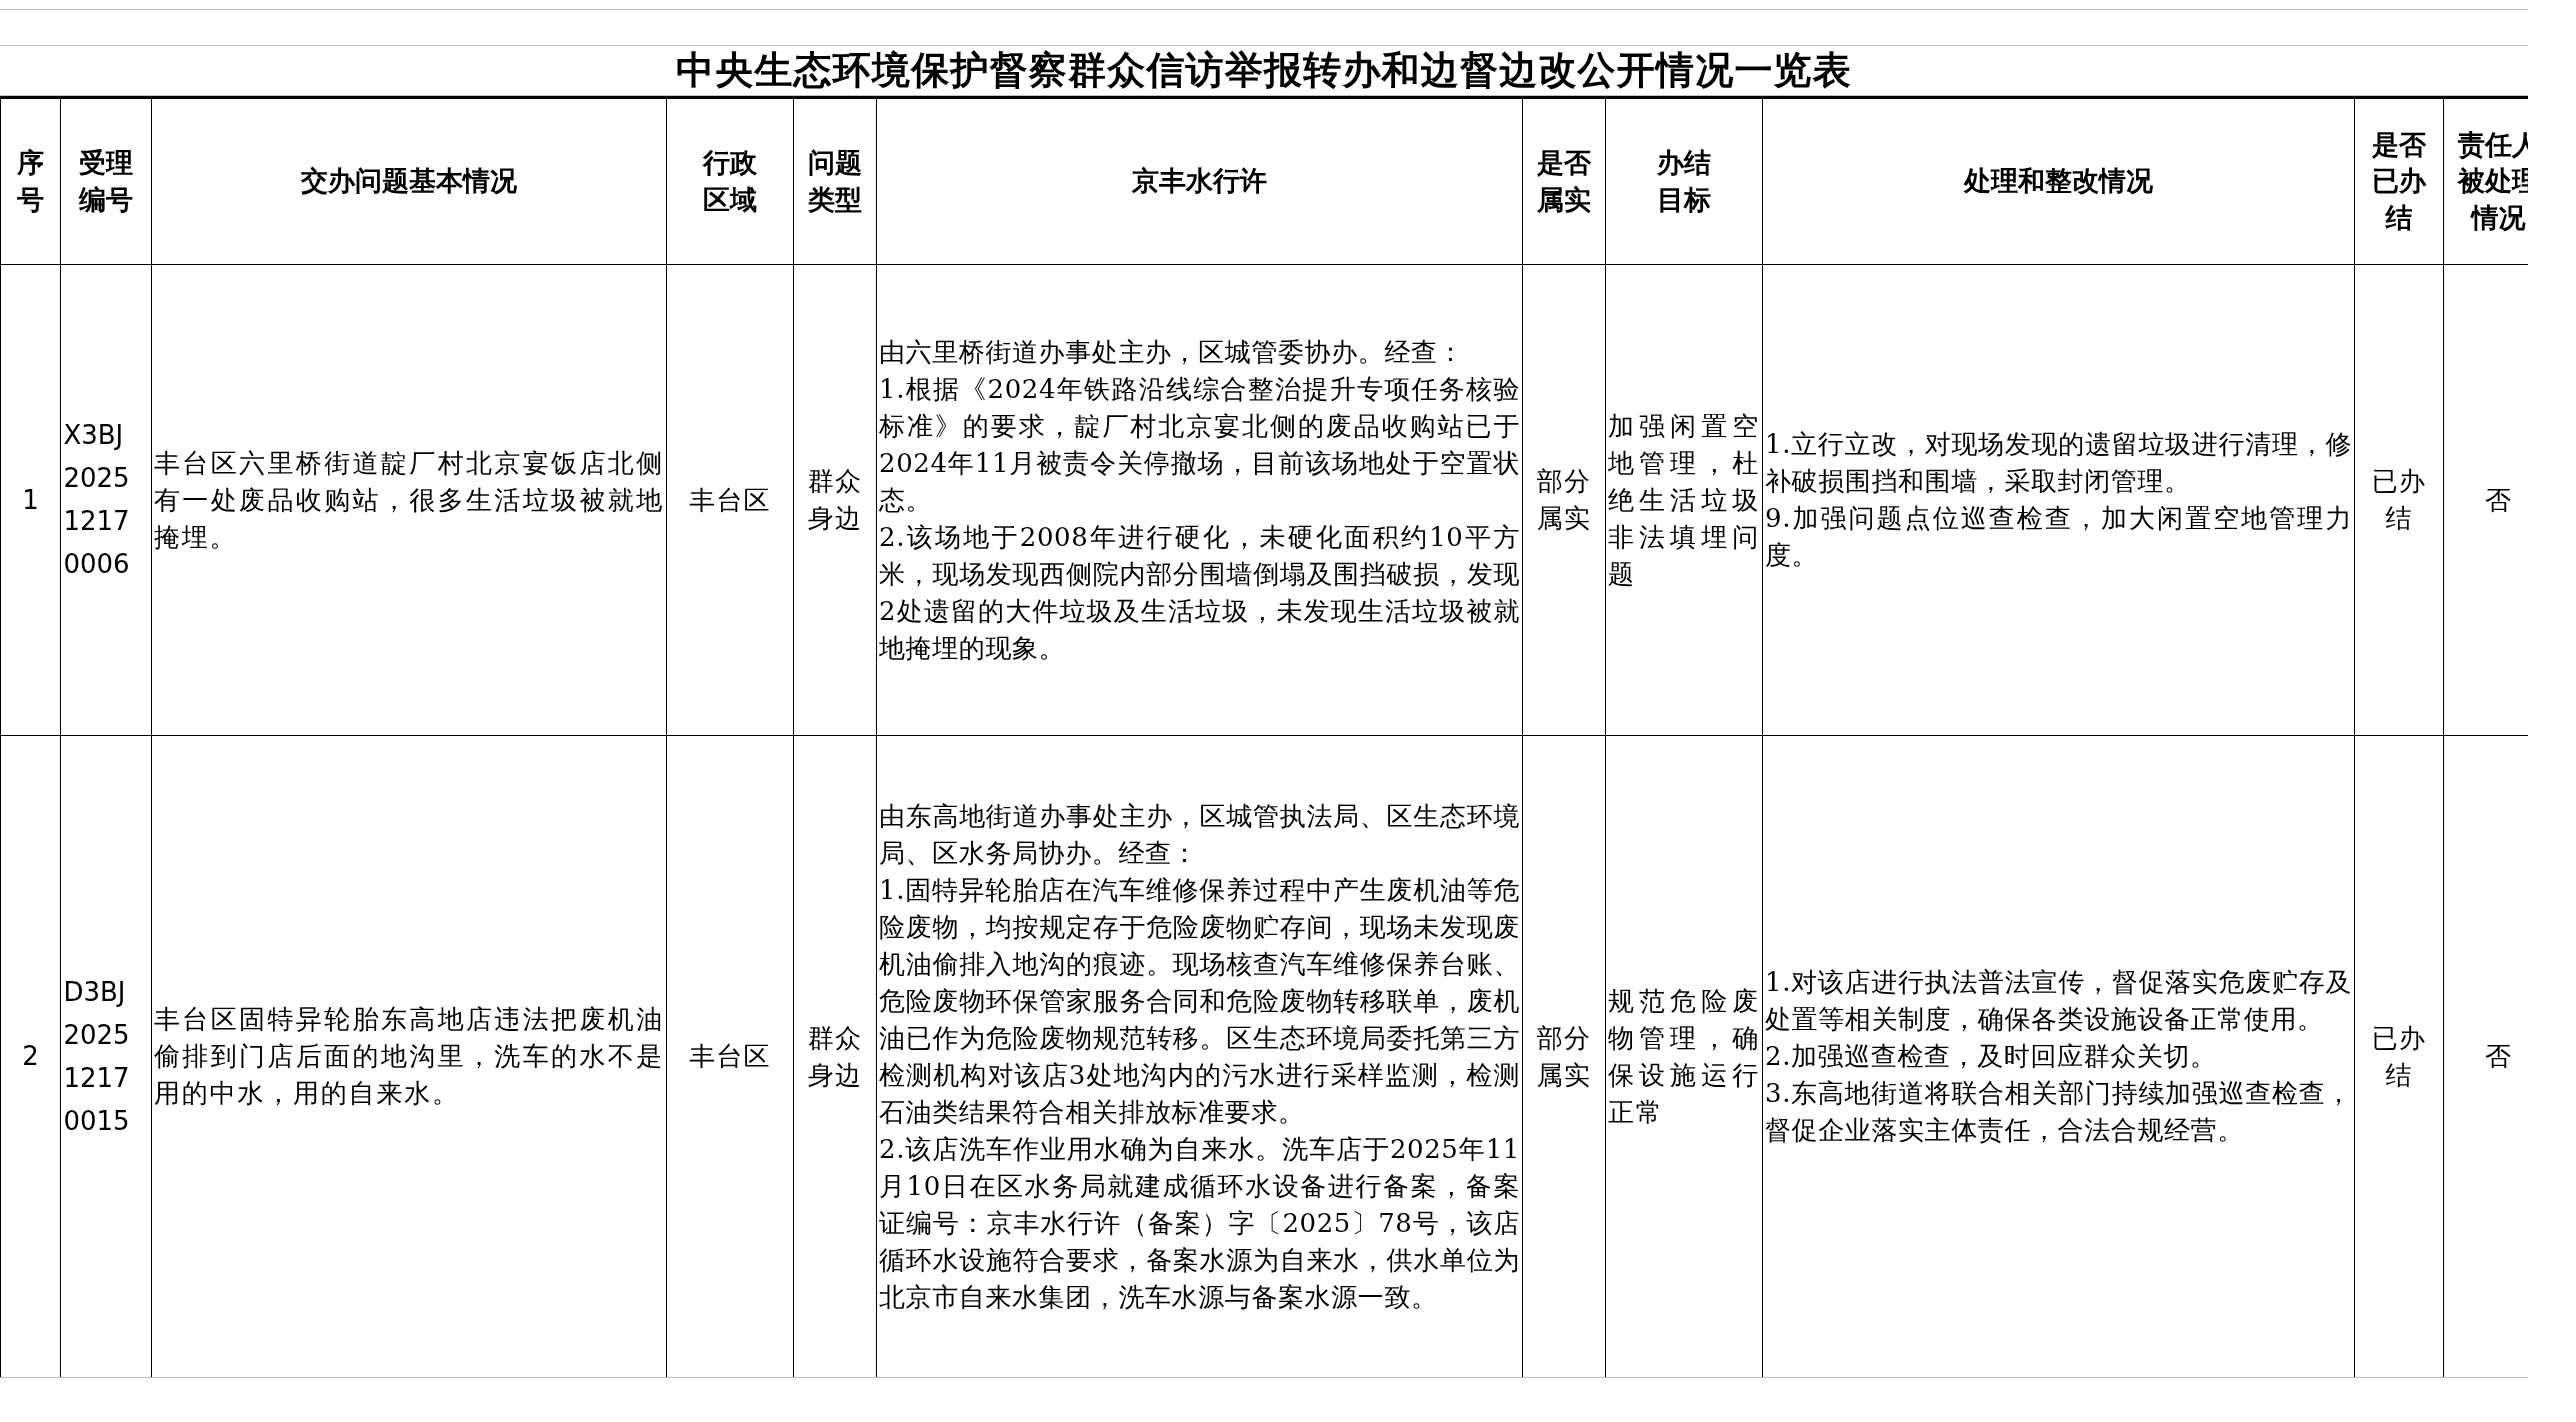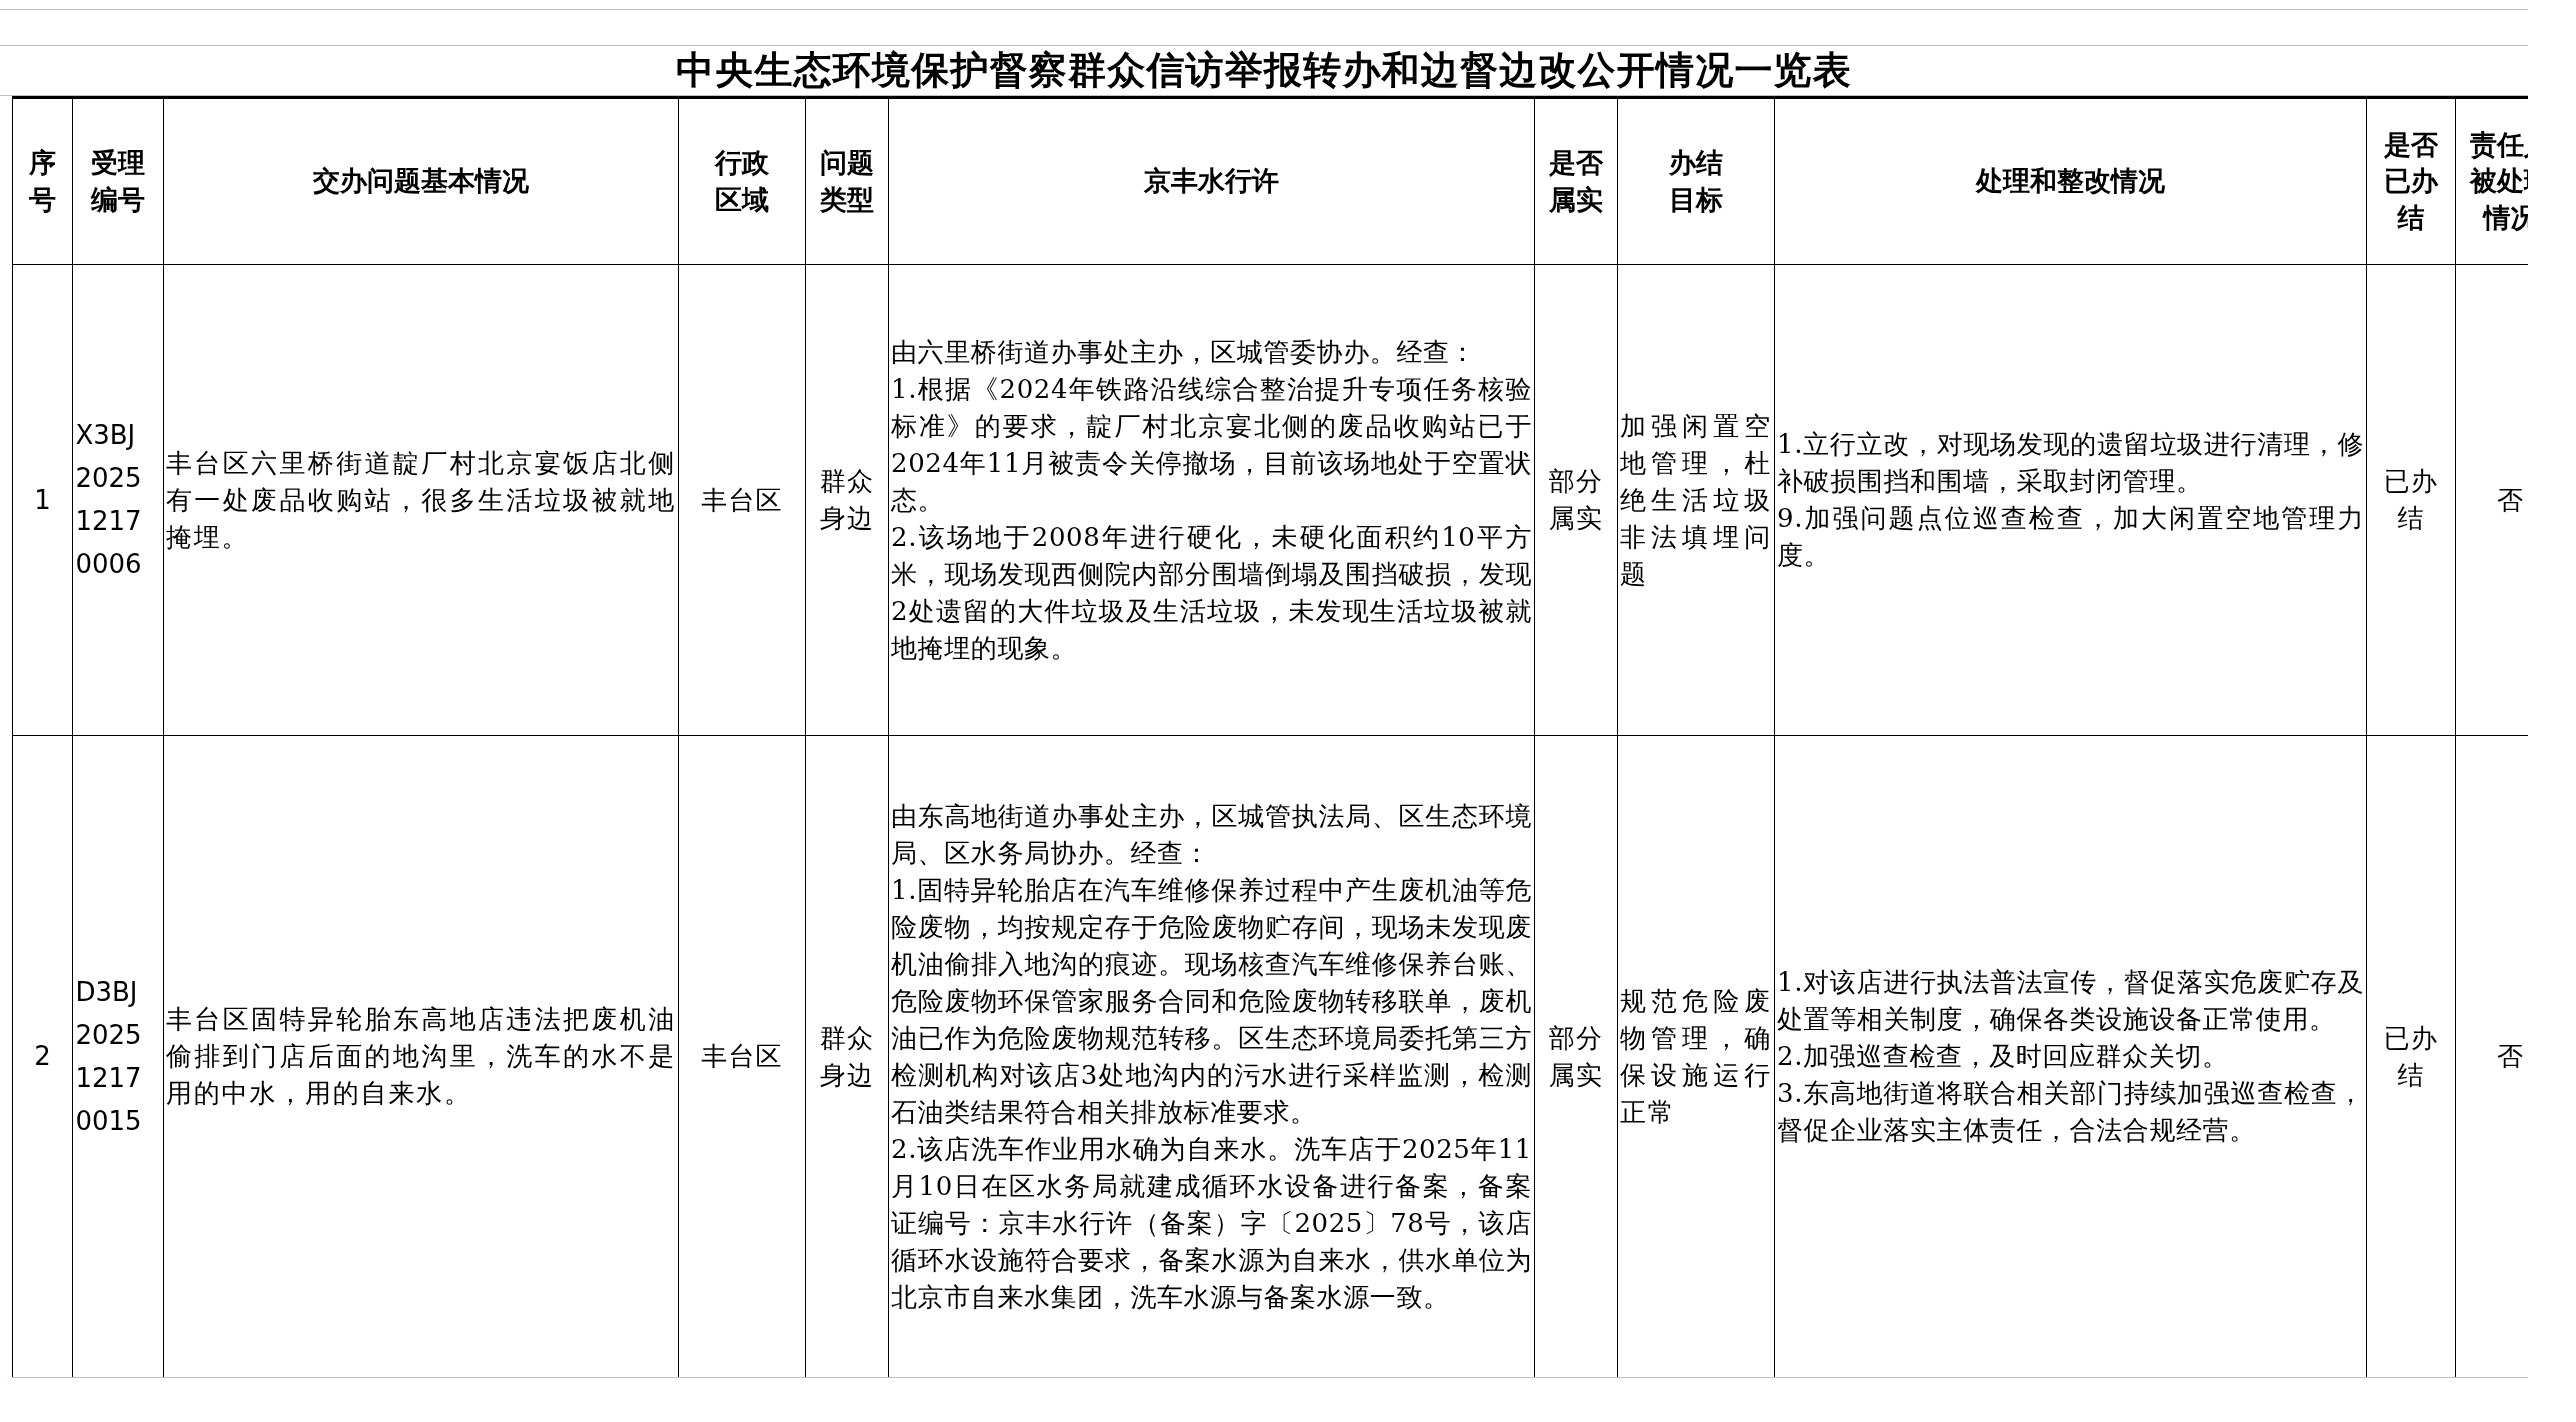--- a/index.html
+++ b/index.html
@@ -26,21 +26,20 @@
   .subtitle-band{
     height:35px;
     display:flex;align-items:center;justify-content:center;
   }
   .subtitle-band .s{
     font-size:22.6px;font-family:"DejaVu Serif",serif;letter-spacing:0.6px;
   }
   table.report{
     border-collapse:collapse;
     table-layout:fixed;
-    margin-left:12px;
     width:2552px;
     border-top:3.6px solid #000;
   }
   table.report th, table.report td{
     border:1.8px solid #000;
     vertical-align:middle;
     box-sizing:border-box;
     overflow:hidden;
   }
   tr.data-row-2 td{border-bottom:1.8px solid #b9c2d4;}

